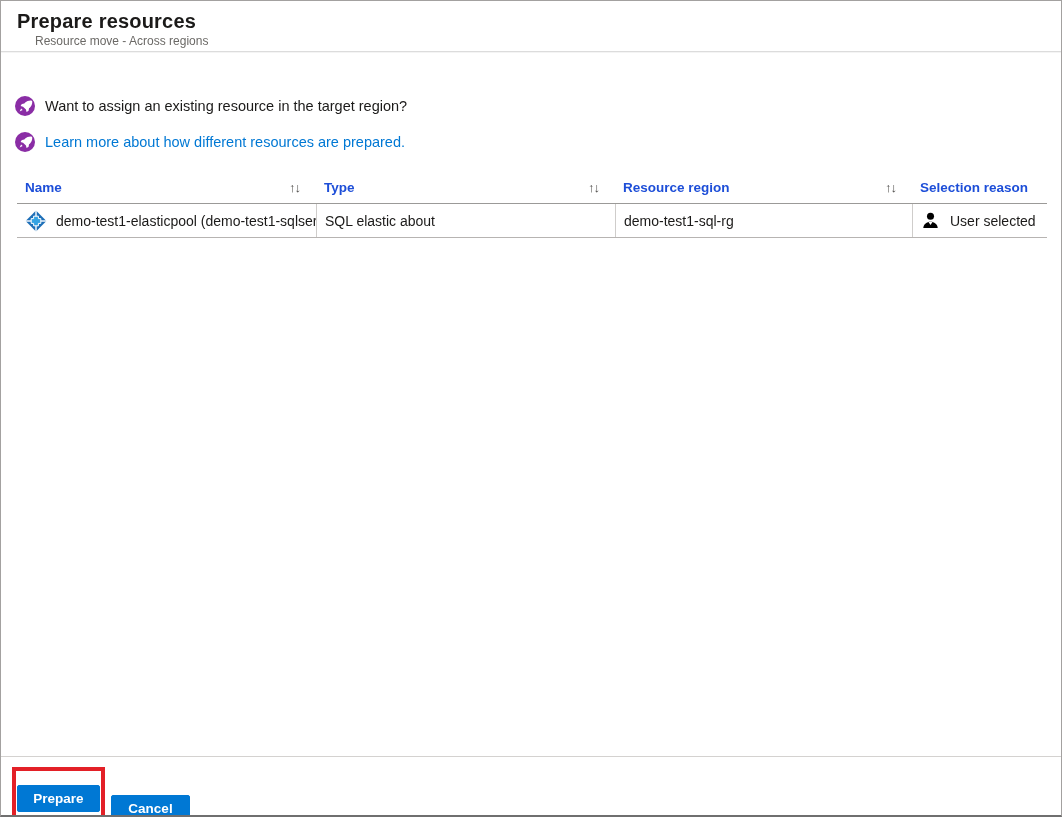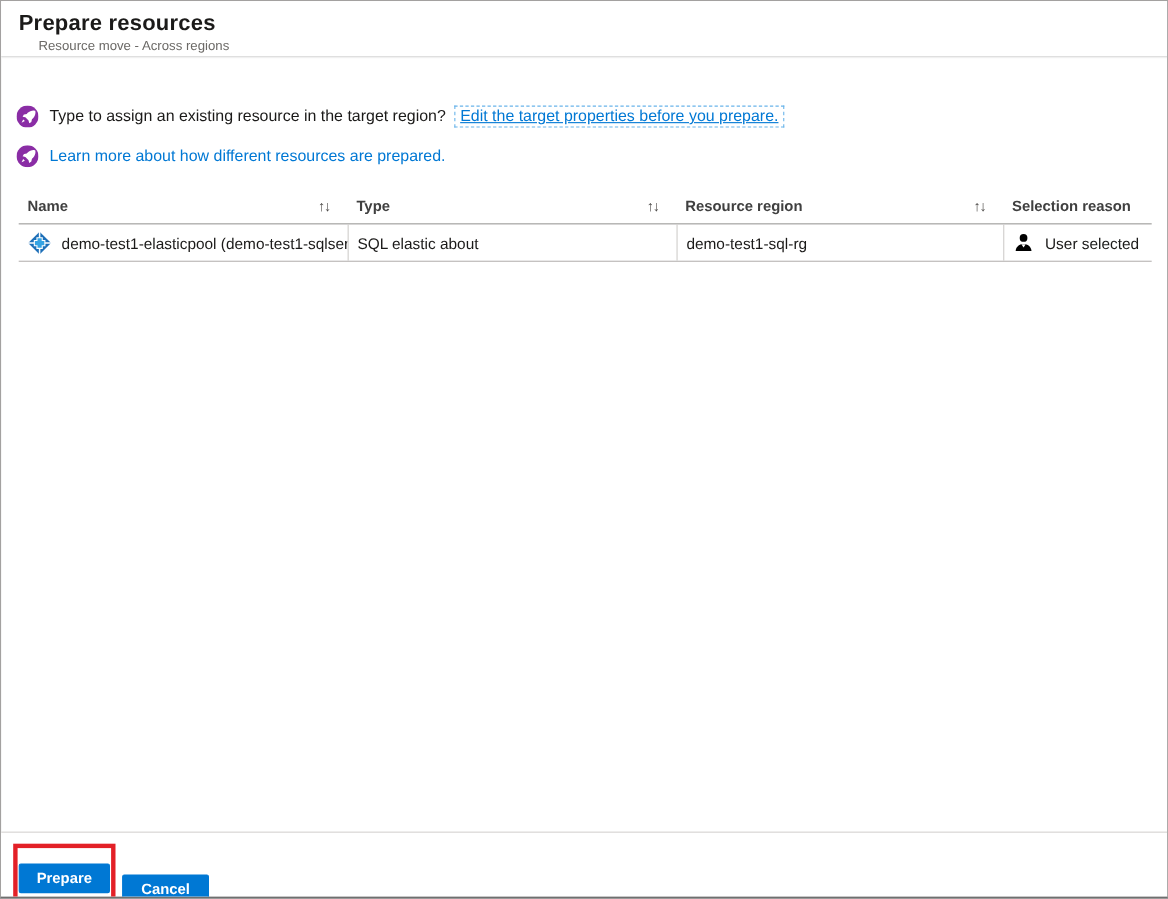--- a/index.html
+++ b/index.html
@@ -29,21 +29,21 @@
   }
   .plain-link { font-size:14.5px; color:#0078d4; cursor:pointer; text-decoration:none; white-space:nowrap; }
 
   
   .table { position:absolute; top:170px; left:16px; right:14px; }
   .thead {
     display:grid; grid-template-columns:299px 299px 297px 1fr;
     height:33px; border-bottom:1px solid #9b9a98; align-items:center;
   }
   .th { display:flex; align-items:center; justify-content:space-between; padding-left:8px; cursor:pointer; }
-  .th-label { font-size:13.5px; font-weight:700; color:#404040; }
+  .th-label { font-size:13.5px; font-weight:700; color:#1d4ed8; }
   .sort-glyph { font-size:13px; color:#4d4b49; margin-right:16px; letter-spacing:-1px; }
   .trow {
     display:grid; grid-template-columns:299px 299px 297px 1fr;
     height:34px; border-bottom:1px solid #b7b4b2; align-items:center;
   }
   .td { height:100%; display:flex; align-items:center; padding-left:8px; overflow:hidden; font-size:14px; color:#1b1a19; white-space:nowrap; }
   .td.bordered { border-left:1px solid #cfcdcb; }
   .cell-icon { width:22px; height:22px; margin-right:9px; flex:0 0 auto; }
   .reason-icon { width:19px; height:19px; margin-right:10px; flex:0 0 auto; }
   .td-clip { overflow:hidden; text-overflow:clip; }
@@ -75,22 +75,21 @@
   </div>
 
   <div class="notice notice-1">
     <span class="notice-icon">
       <svg viewBox="0 0 20 20" width="20" height="20">
         <circle cx="10" cy="10" r="10" fill="#8a2da5"></circle>
         <path fill="#ffffff" d="M15.6 4.4c-2.2 0-4 .8-5.4 2.2l-.9 1-2.3.5c-.2 0-.35.15-.45.3l-1 1.7 2.5.6 2.9 2.9.6 2.5 1.7-1c.15-.1.3-.25.3-.45l.5-2.3 1-.9c1.4-1.4 2.2-3.2 2.2-5.4 0-.4-.2-1.3-.2-1.3s-.9-.35-1.45-.35z"></path>
         <path fill="#ffffff" d="M6.1 12.6l-1.5 3 3-1.5z"></path>
       </svg>
     </span>
-    <span class="notice-text">Type to assign an existing resource in the target region? </span>
-    <a class="dashed-link">Edit the target properties before you prepare.</a>
+    <span class="notice-text">Want to assign an existing resource in the target region? </span>
   </div>
 
   <div class="notice notice-2">
     <span class="notice-icon">
       <svg viewBox="0 0 20 20" width="20" height="20">
         <circle cx="10" cy="10" r="10" fill="#8a2da5"></circle>
         <path fill="#ffffff" d="M15.6 4.4c-2.2 0-4 .8-5.4 2.2l-.9 1-2.3.5c-.2 0-.35.15-.45.3l-1 1.7 2.5.6 2.9 2.9.6 2.5 1.7-1c.15-.1.3-.25.3-.45l.5-2.3 1-.9c1.4-1.4 2.2-3.2 2.2-5.4 0-.4-.2-1.3-.2-1.3s-.9-.35-1.45-.35z"></path>
         <path fill="#ffffff" d="M6.1 12.6l-1.5 3 3-1.5z"></path>
       </svg>
     </span>

